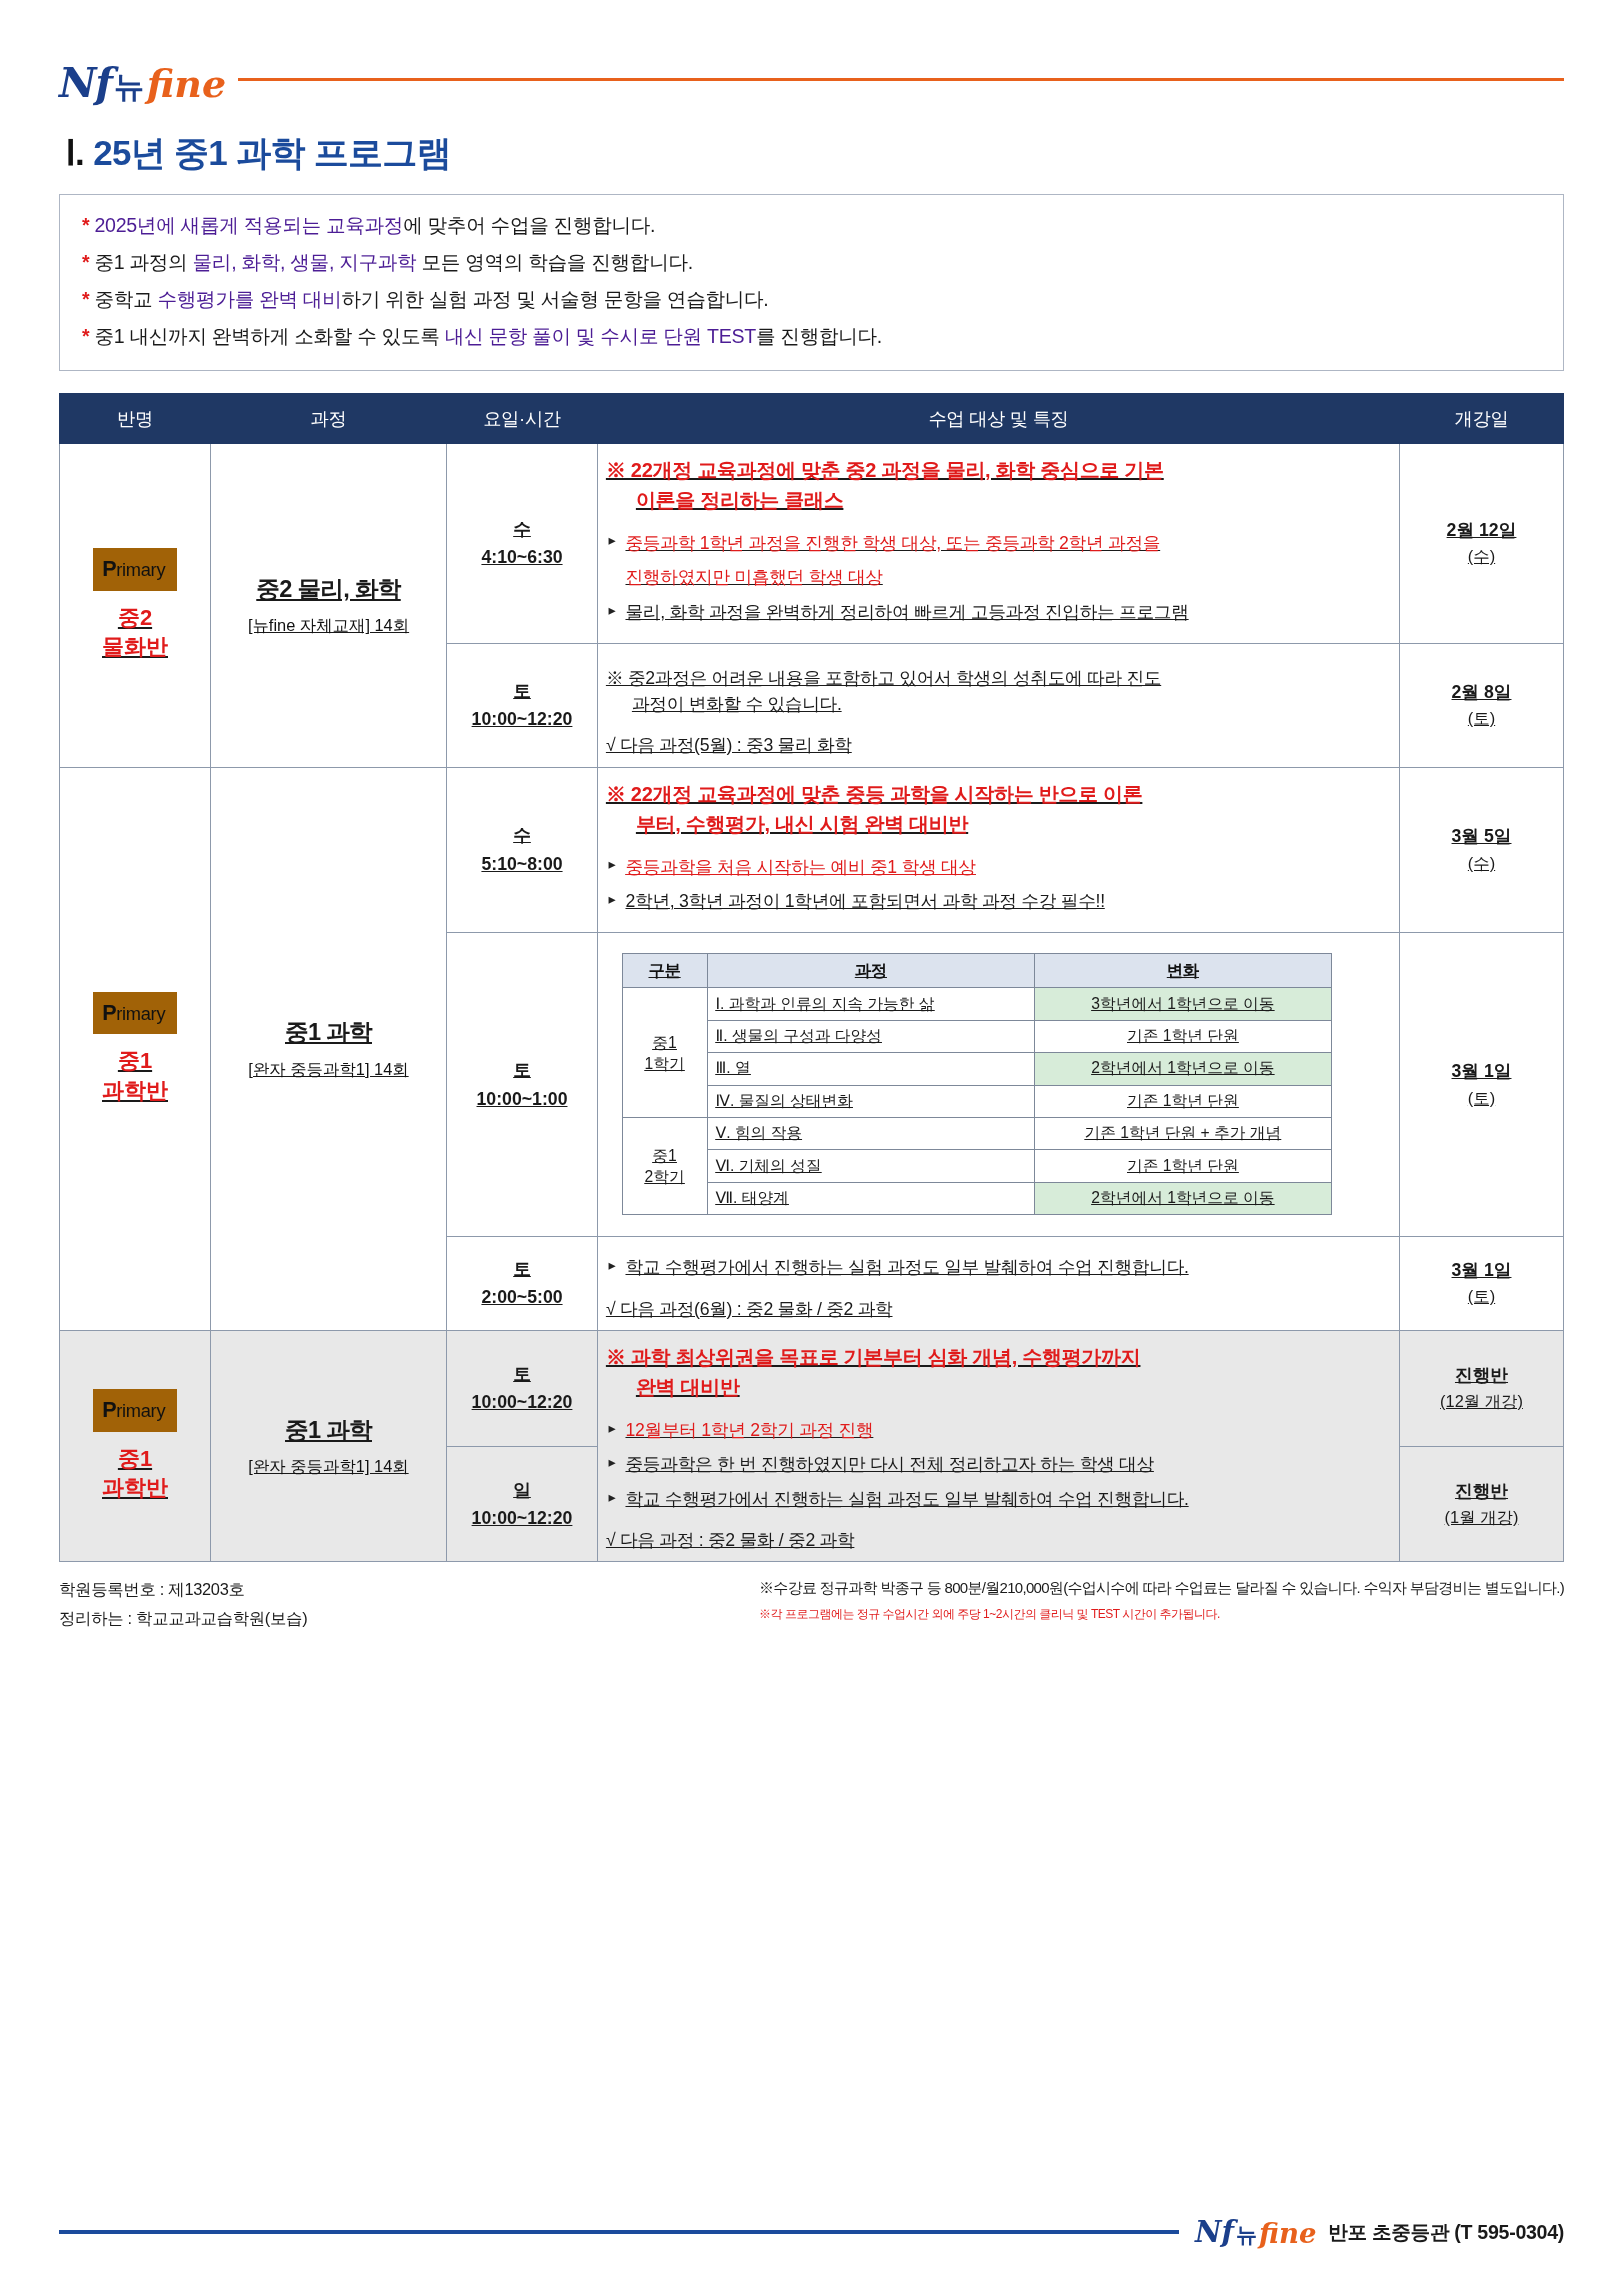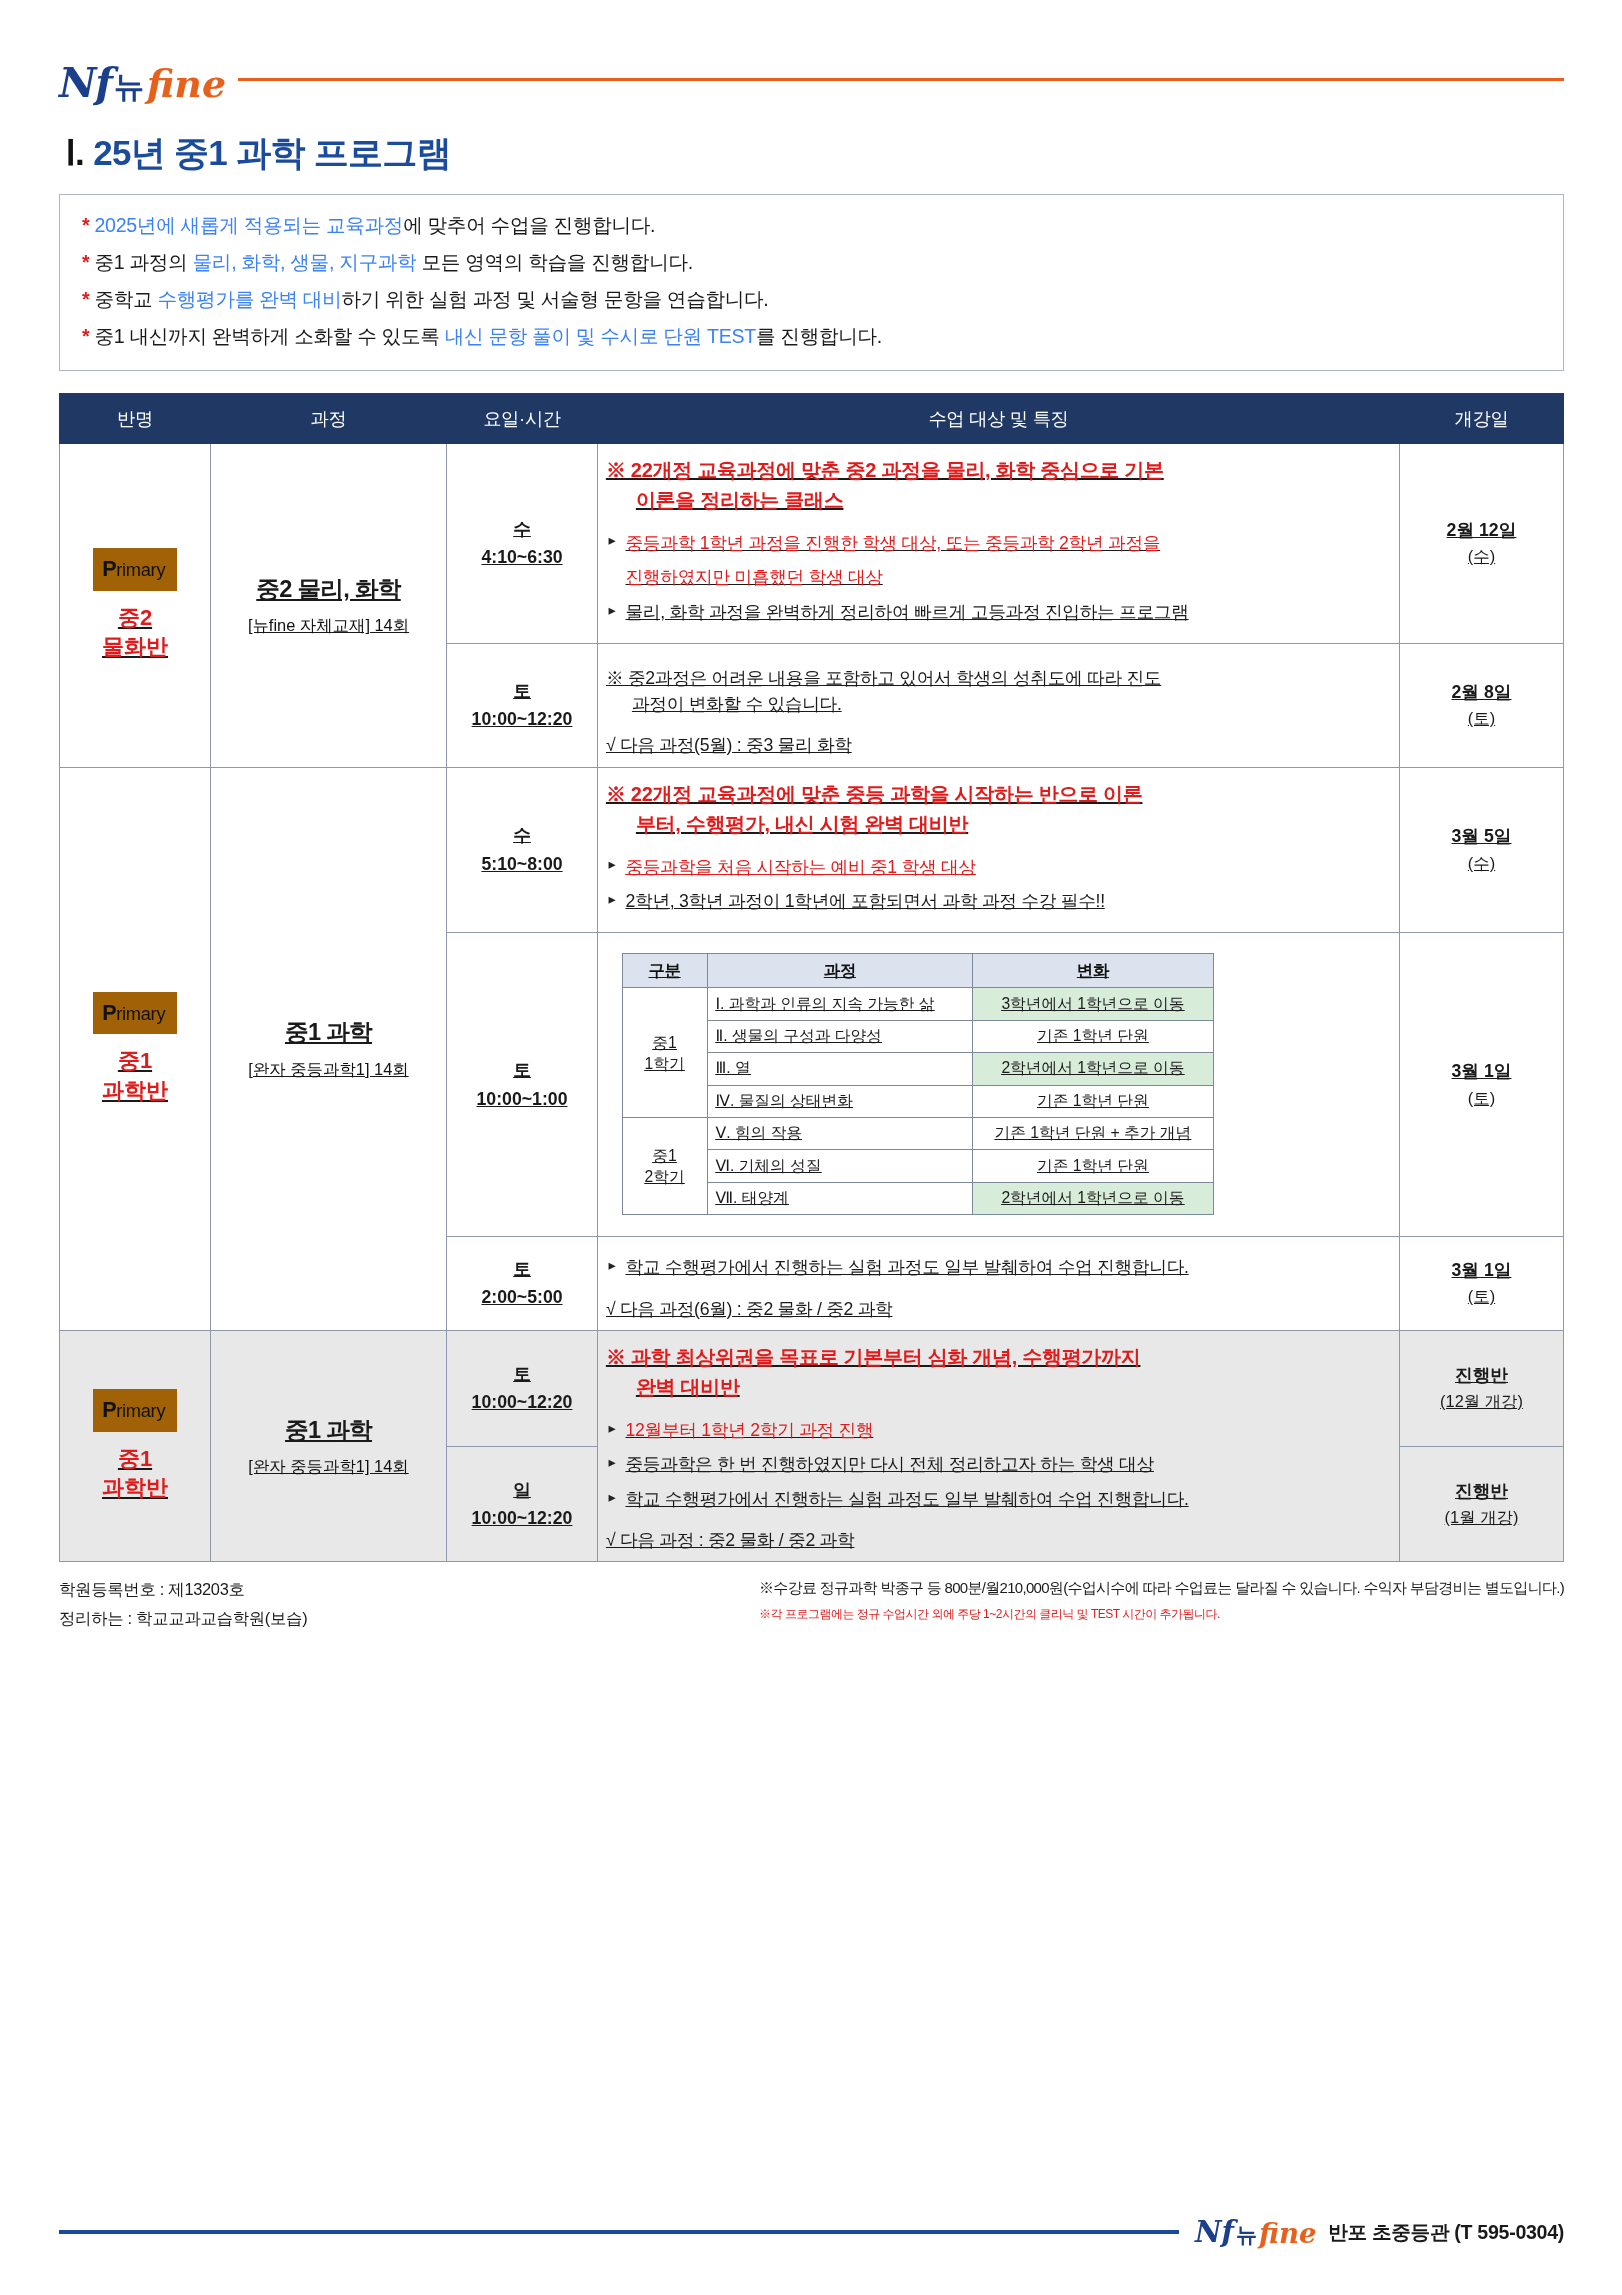--- a/index.html
+++ b/index.html
@@ -76,21 +76,21 @@
     margin-bottom: 22px;
   }
   .intro p {
     margin: 0 0 9.2px 0;
     font-size: 19.6px;
     line-height: 1.42;
     letter-spacing: -0.3px;
   }
   .intro p:last-child { margin-bottom: 0; }
   .intro .sub { margin-left: 23.6px; }
-  .red { color: #3b82f6; text-align: right; }
+  .red { color: #4c1d95; text-align: right; }
   .star { color: #e01b1b; font-weight: bold; }
 
   
   table.sched {
     border-collapse: collapse;
     width: 100%;
     table-layout: fixed;
   }
   table.sched th {
     background: #1f3864;
@@ -181,21 +181,21 @@
   .next {
     font-size: 17.7px;
     margin-top: 15.7px;
     letter-spacing: -0.3px;
   }
 
   
   table.inner {
     border-collapse: collapse;
     margin: 10.5px 0 11.8px 15.7px;
-    width: 592px;
+    width: 710px;
   }
   table.inner th {
     background: #dce3ee;
     color: #111;
     border: 0.7px solid #7d8899;
     font-size: 16.4px;
     padding: 5.9px 3.9px;
     font-weight: bold;
   }
   table.inner td {

